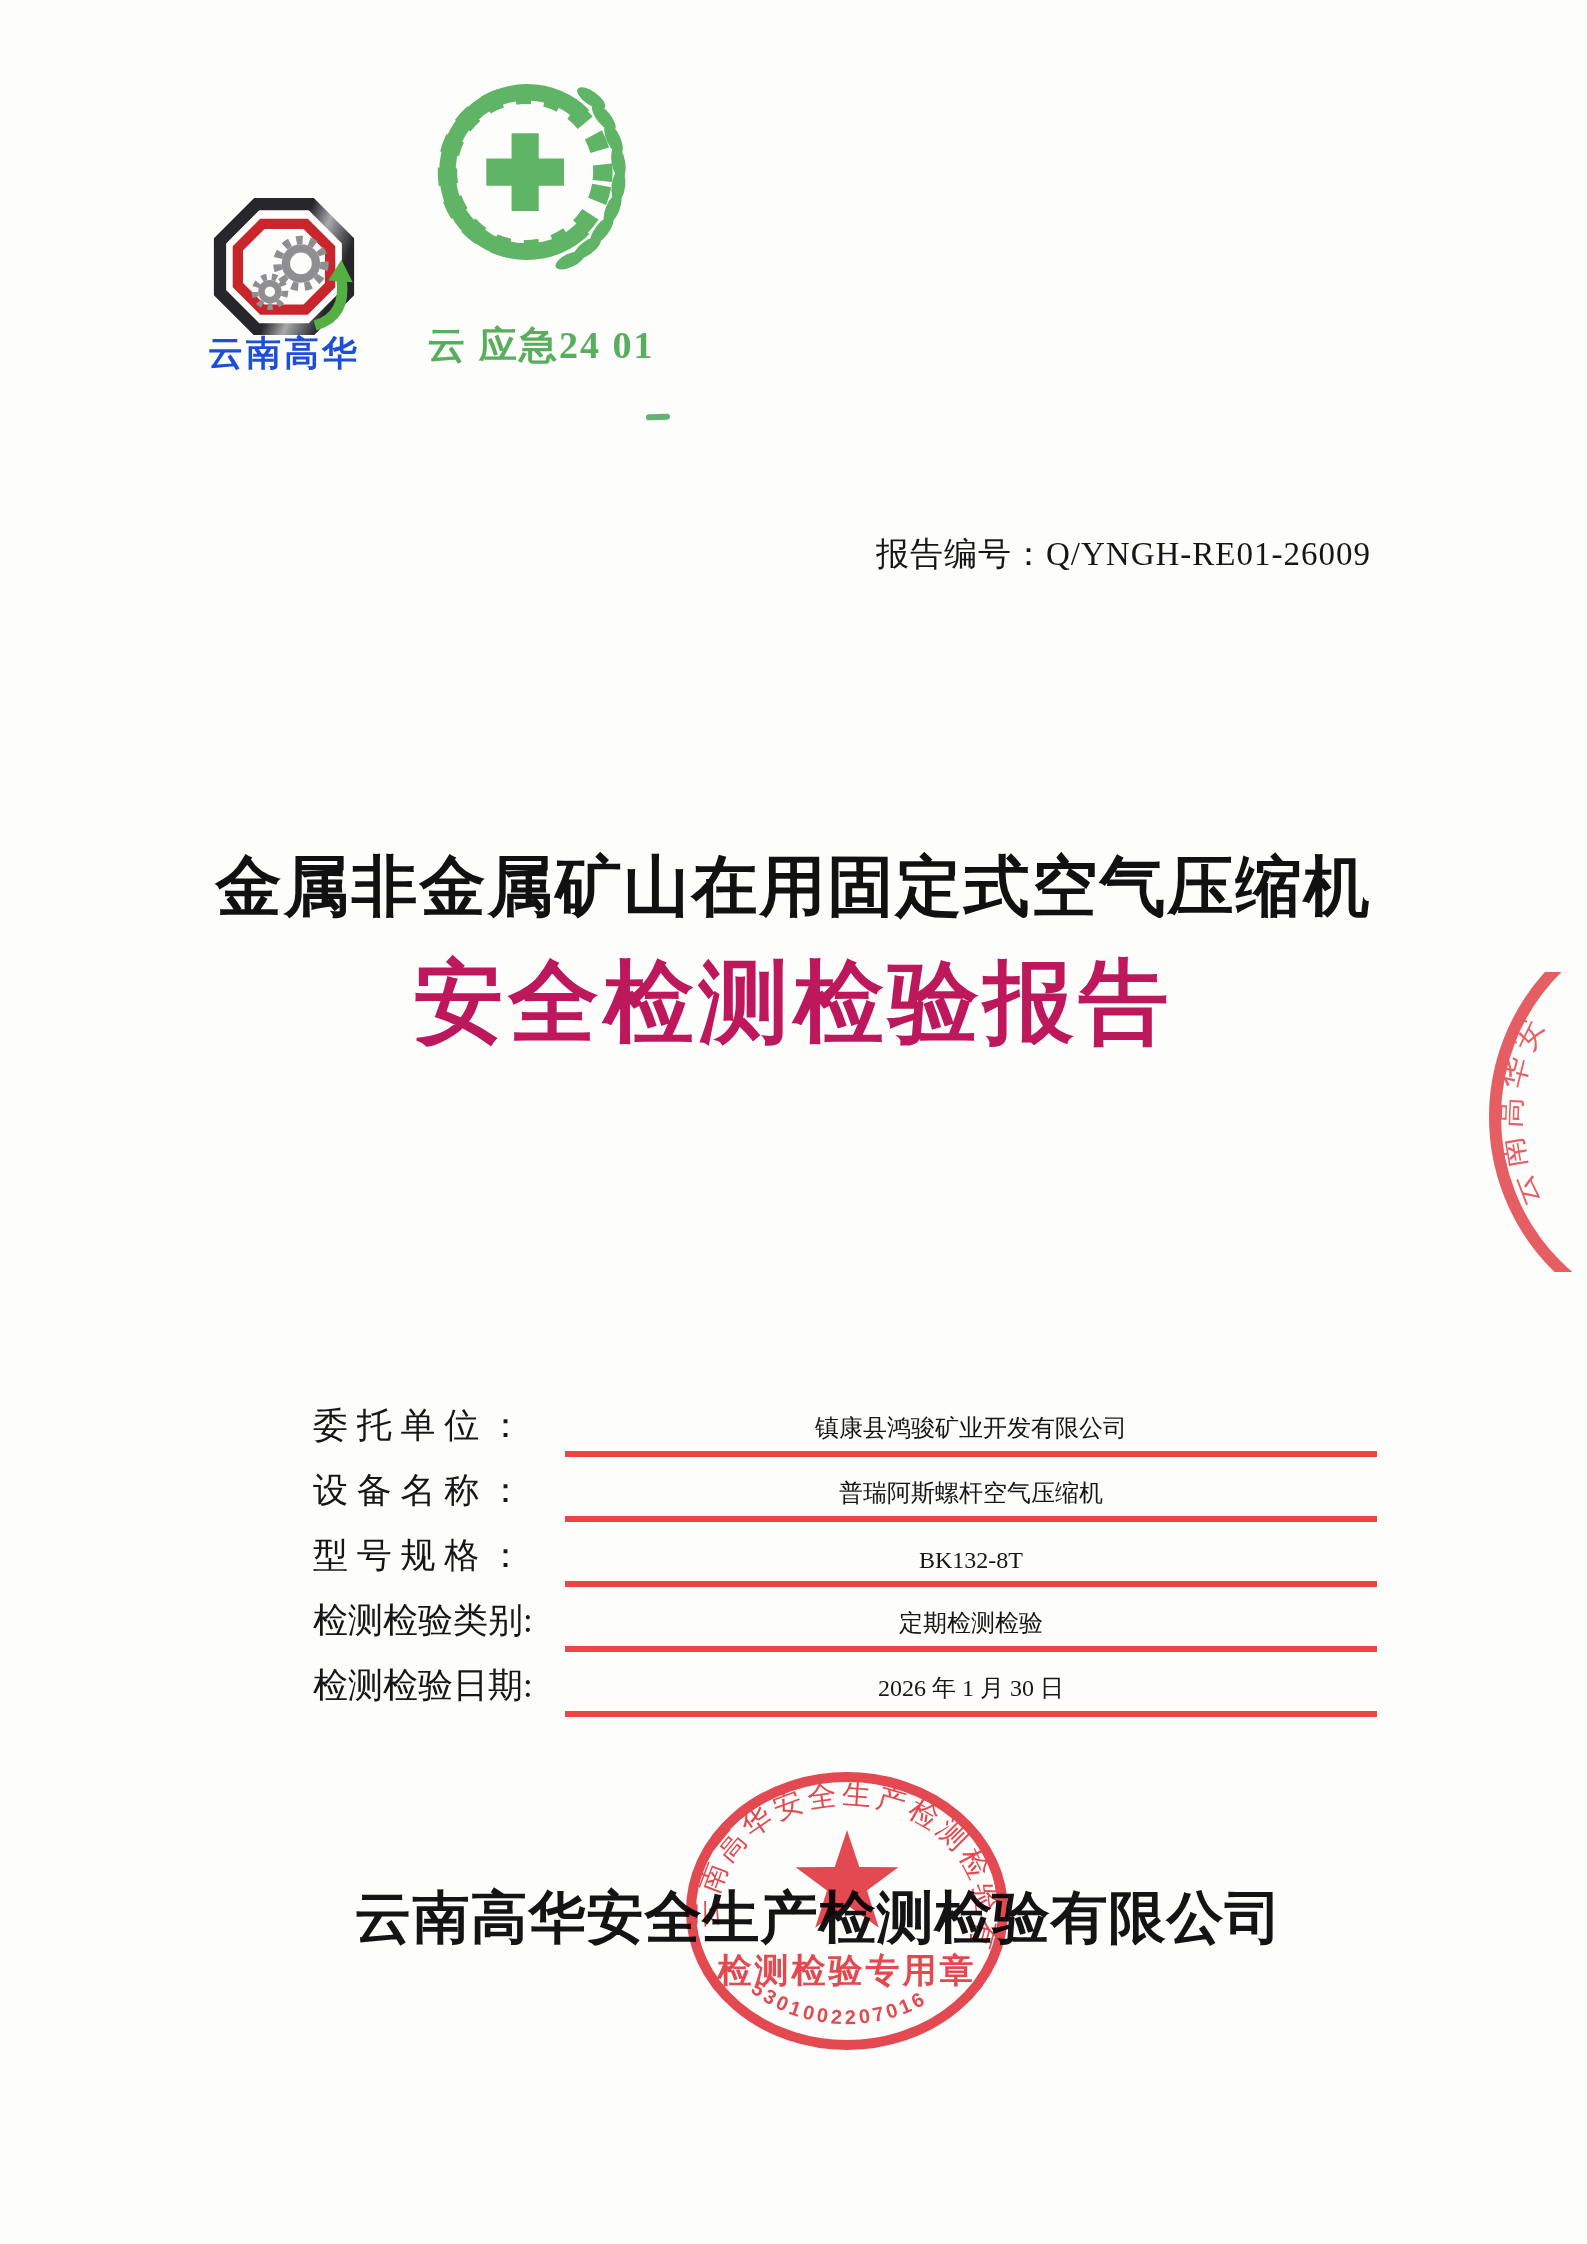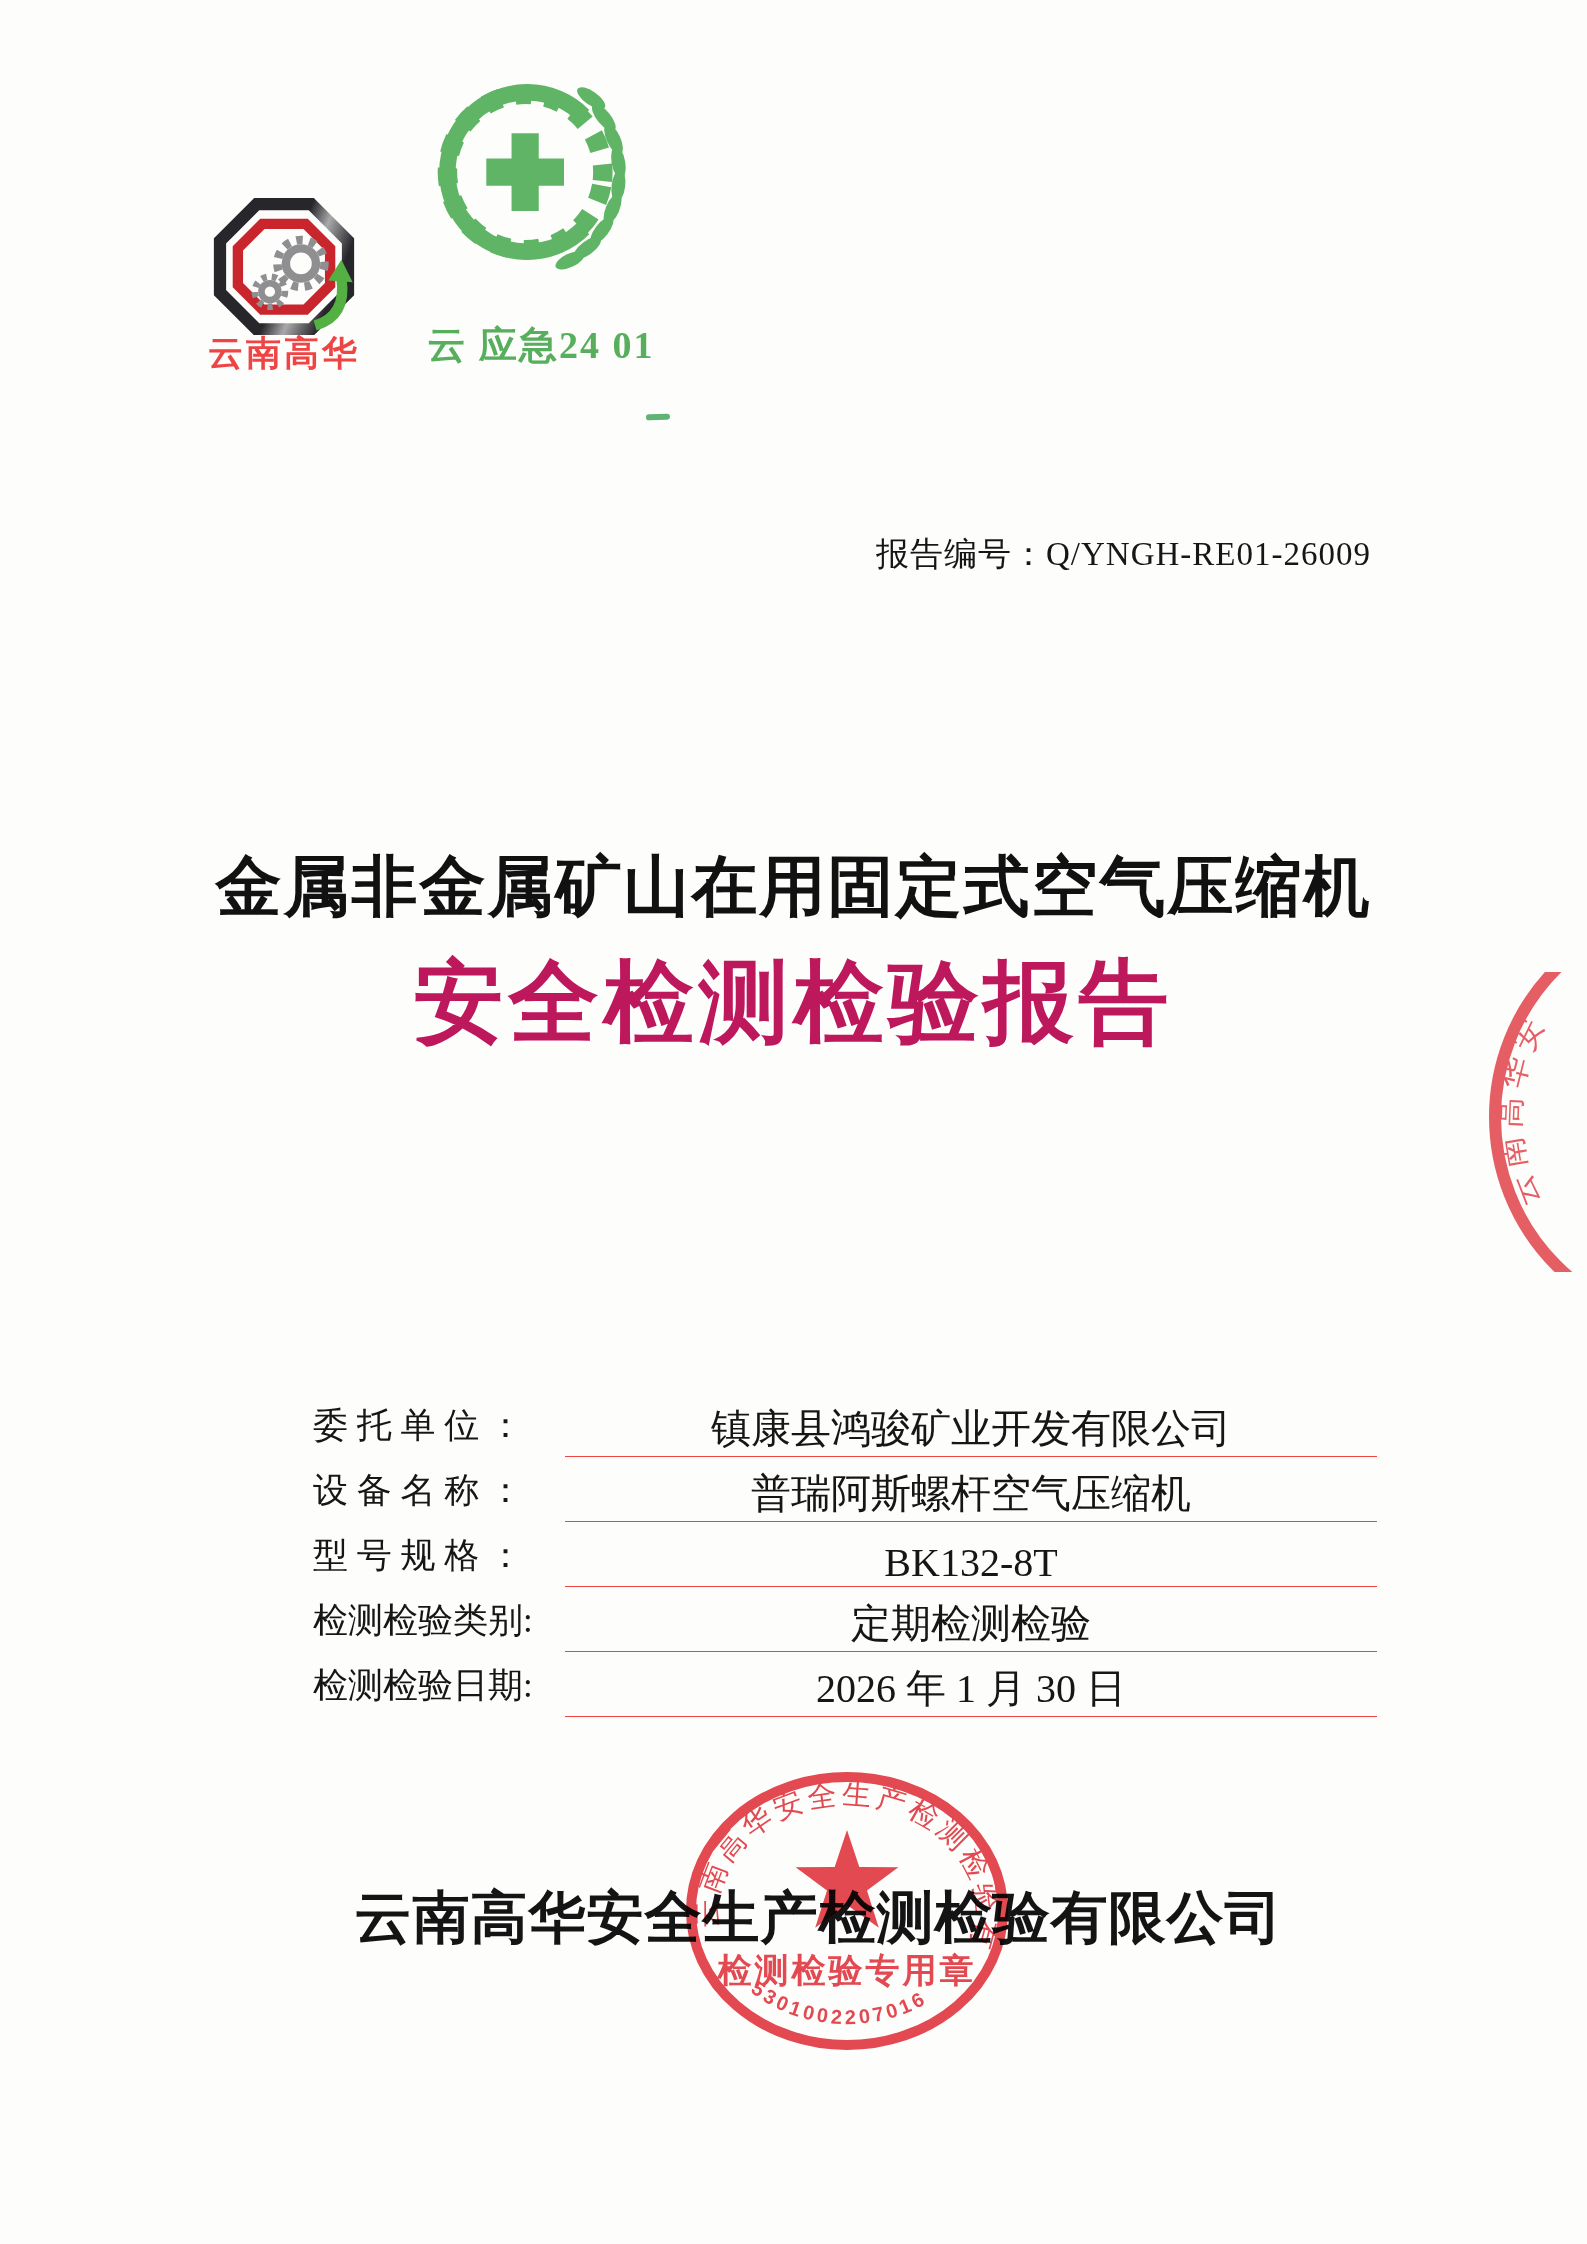--- a/index.html
+++ b/index.html
@@ -2,21 +2,21 @@
 <html><head>
 <meta charset="utf-8">
 <style>
   html,body{margin:0;padding:0;}
   body{width:1587px;height:2244px;background:#e8e8e6;font-family:"Liberation Serif","DejaVu Serif",serif;}
   .page{position:absolute;left:0;top:0;width:1587px;height:2244px;background:#fdfdfc;overflow:hidden;}
 
   
   .logo-gaohua{position:absolute;left:204px;top:190px;width:160px;height:145px;}
   .logo-gaohua-caption{position:absolute;left:196px;top:330px;width:176px;text-align:center;
-     font-weight:bold;font-size:35px;letter-spacing:3px;color:#ef4444;}
+     font-weight:bold;font-size:35px;letter-spacing:3px;color:#1d4ed8;}
   .logo-green{position:absolute;left:428px;top:74px;width:204px;height:200px;}
   .logo-green-caption{position:absolute;left:416px;top:296px;width:250px;text-align:center;
      font-weight:bold;font-size:38px;color:#57ae5c;letter-spacing:2px;margin-top:24px;}
   .green-mark{position:absolute;left:646px;top:414px;width:24px;height:6px;background:#44a45d;
      border-radius:3px;transform:rotate(-2deg);opacity:.85;}
 
   
   .report-line{position:absolute;right:216px;top:532px;font-size:33px;color:#161616;
      letter-spacing:1px;white-space:nowrap;}
 
@@ -27,22 +27,22 @@
      font-size:90px;letter-spacing:5px;color:#be185d;}
 
   
   .seal-partial{position:absolute;right:0;top:972px;width:150px;height:300px;opacity:.82;
      mix-blend-mode:multiply;}
 
   
   .form{position:absolute;left:313px;top:1392px;width:1064px;}
   .form-row{display:flex;align-items:flex-end;height:65px;}
   .form-label{width:252px;font-size:35px;color:#161616;padding-bottom:8px;white-space:nowrap;}
-  .form-value{flex:1;text-align:center;font-size:40px;color:#161616;
-     border-bottom:1px solid #ef4444;white-space:nowrap;}
+  .form-value{flex:1;text-align:center;font-size:24px;color:#161616;
+     border-bottom:6px solid #ef4444;padding-bottom:7px;white-space:nowrap;}
 
   
   .footer-company{position:absolute;left:0;top:1880px;width:100%;text-align:center;
      font-weight:bold;font-size:57px;letter-spacing:1px;color:#141414;transform:translateX(25px);}
   .seal-bottom{position:absolute;left:680px;top:1766px;width:334px;height:294px;
      mix-blend-mode:multiply;opacity:.93;}
 </style>
 </head>
 <body>
 

